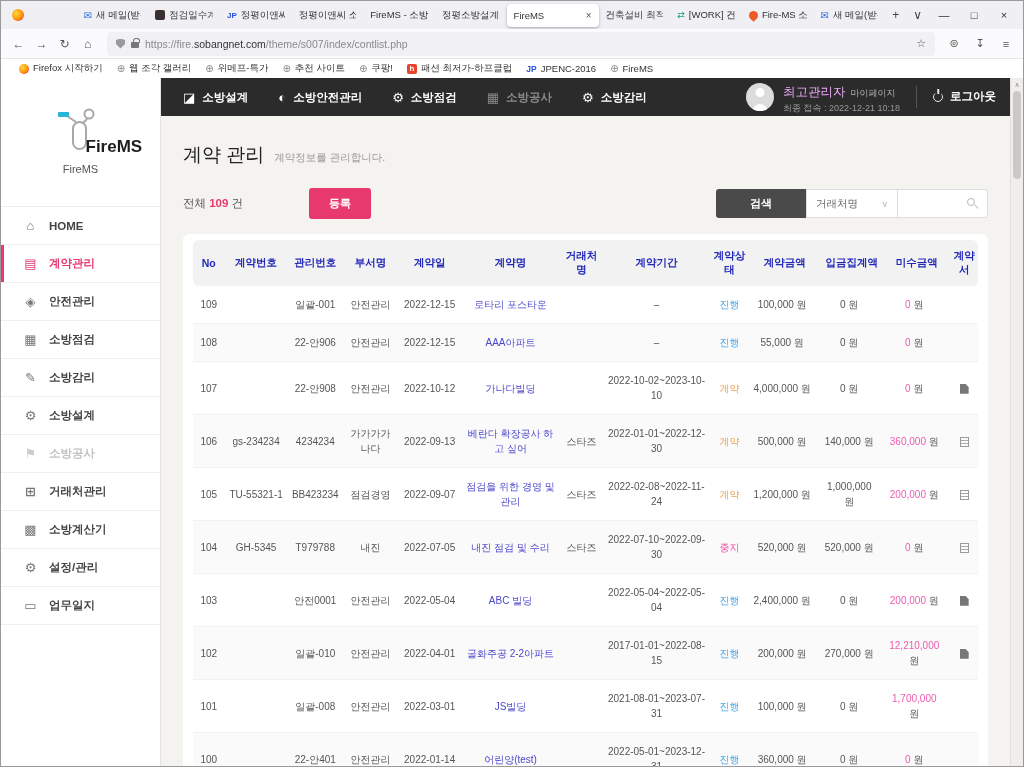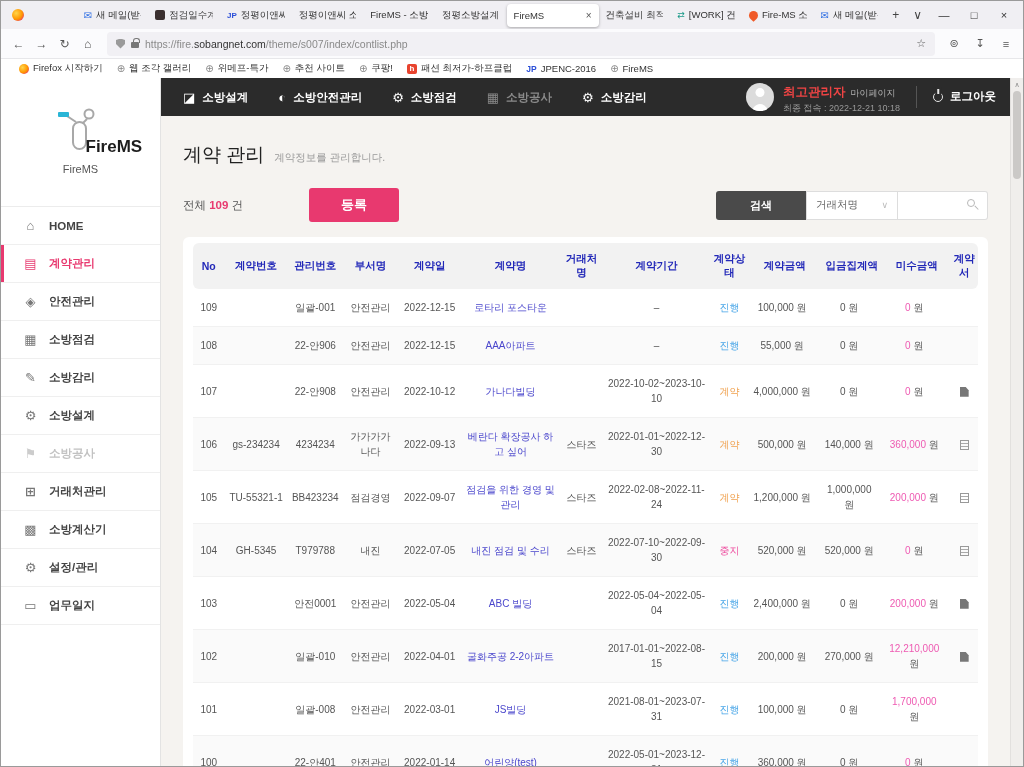--- a/index.html
+++ b/index.html
@@ -60,36 +60,36 @@
 .content{flex:1;display:flex;flex-direction:column;background:#f5f3f0;min-width:0}
 .appheader{height:38px;background:#2b2b2b;display:flex;align-items:center;padding:0 14px 0 22px;flex-shrink:0}
 .nav-item{display:flex;align-items:center;gap:7px;color:#fff;font-size:11.5px;font-weight:bold;margin-right:30px}
 .nav-item.disabled{color:#8a8a8a}
 .nav-item .ni{font-size:13px}
 .userbox{margin-left:auto;display:flex;align-items:center}
 .avatar{width:28px;height:28px;border-radius:50%;background:#dcdcdc;position:relative;overflow:hidden;margin-right:9px;flex-shrink:0}
 .avatar::before{content:'';position:absolute;top:5px;left:50%;transform:translateX(-50%);width:9px;height:9px;border-radius:50%;background:#fff}
 .avatar::after{content:'';position:absolute;bottom:-5px;left:50%;transform:translateX(-50%);width:18px;height:12px;border-radius:50% 50% 0 0/100% 100% 0 0;background:#fff}
 .uinfo{line-height:1.35}
-.uname{font-size:12.5px;font-weight:bold;color:#ef4444}
+.uname{font-size:12.5px;font-weight:normal;color:#f0abfc}
 .umy{font-size:9px;color:#b5b5b5;margin-left:5px}
 .ulast{font-size:9px;color:#9a9a9a}
 .udiv{width:1px;height:22px;background:#555;margin:0 16px}
 .logout{display:flex;align-items:center;gap:7px;color:#fff;font-size:11.5px;font-weight:bold}
 .power{width:10px;height:10px;border:1.5px solid #e6e6e6;border-radius:50%;position:relative}
 .power::before{content:'';position:absolute;top:-4px;left:50%;transform:translateX(-50%);width:1.5px;height:5px;background:#e6e6e6;box-shadow:0 0 0 2px #2b2b2b}
 
 .page{flex:1;padding:0 22px;overflow:hidden}
 .titlerow{margin-top:26px;display:flex;align-items:baseline;gap:10px}
 .ptitle{font-size:19px;font-weight:normal;color:#222}
 .psub{font-size:10.5px;color:#999}
 .controls{margin-top:20px;display:flex;align-items:center}
 .total{font-size:11.5px;color:#555}
 .total b{color:#e8396f}
-.btn-register{margin-left:66px;background:#e8396f;color:#fff;font-size:13px;font-weight:bold;border:none;border-radius:3px;padding:8px 32px;cursor:pointer}
+.btn-register{margin-left:66px;background:#e8396f;color:#fff;font-size:11px;font-weight:bold;border:none;border-radius:3px;padding:8px 20px;cursor:pointer}
 .searchgroup{margin-left:auto;display:flex;height:29px}
 .btn-search{background:#4a4a4a;color:#fff;font-size:11px;font-weight:bold;border:none;border-radius:3px 0 0 3px;width:90px;cursor:pointer}
 .sel{width:92px;background:#fff;border:1px solid #ddd;display:flex;align-items:center;justify-content:space-between;padding:0 9px;font-size:10.5px;color:#666}
 .sel .chev{color:#bbb;font-size:9px}
 .inp{width:90px;background:#fff;border:1px solid #ddd;border-left:none;border-radius:0 3px 3px 0;display:flex;align-items:center;justify-content:flex-end;padding:0 8px}
 .mag{width:12px;height:12px;position:relative}
 .mag::before{content:'';position:absolute;top:0;left:0;width:6px;height:6px;border:1.4px solid #b8b8b8;border-radius:50%}
 .mag::after{content:'';position:absolute;width:4.5px;height:1.4px;background:#b8b8b8;transform:rotate(45deg);top:8px;left:6.5px}
 
 .card{margin-top:15px;background:#fff;border-radius:6px;padding:6px 10px 0}

